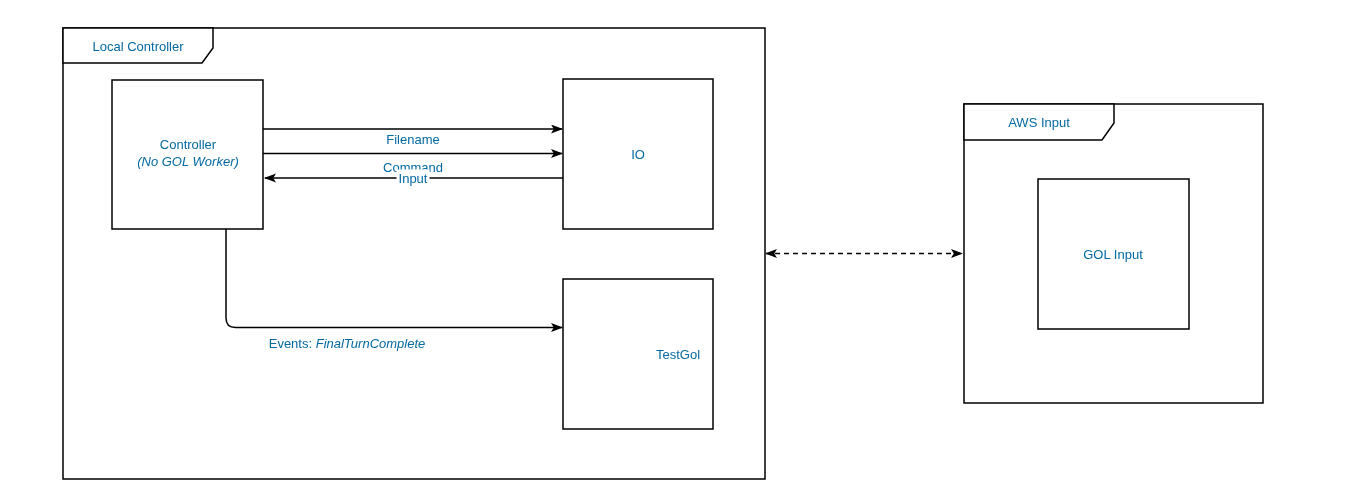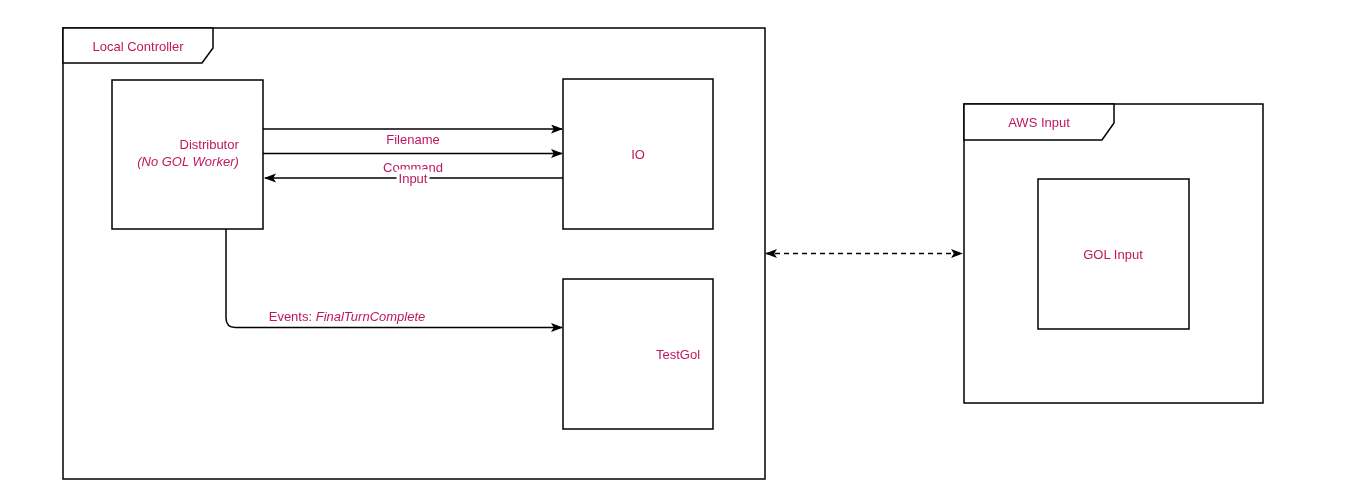--- a/index.html
+++ b/index.html
@@ -20,22 +20,22 @@
     position: absolute;
     left: 0;
     top: 0;
   }
   .lbl {
     position: absolute;
     transform: translate(-50%, -50%);
     font-size: 13px;
     line-height: 17px;
     white-space: nowrap;
-    text-align: right;
-    color: #be185d;
+    text-align: center;
+    color: #0369a1;
   }
   .edge-lbl {
     background: #ffffff;
     padding: 0 2px;
   }
   .italic {
     font-style: italic;
   }
 </style>
 </head>
@@ -65,25 +65,25 @@
     <path d="M263,153.5 H562" fill="none" stroke="#000000" stroke-width="1.5" marker-end="url(#arrow)"></path>
     <path d="M563,178 H265" fill="none" stroke="#000000" stroke-width="1.5" marker-end="url(#arrow)"></path>
     <path d="M226,229 V318 Q226,327.5 235.5,327.5 H562" fill="none" stroke="#000000" stroke-width="1.5" marker-end="url(#arrow)"></path>
     <path d="M766,253.5 H962" fill="none" stroke="#000000" stroke-width="1.5" stroke-dasharray="5 4" marker-start="url(#arrow)" marker-end="url(#arrow)"></path>
   </svg>
 
   <div class="lbl" style="left:138px; top:46px;">Local Controller</div>
   <div class="lbl" style="left:1039px; top:122px;">AWS Input</div>
 
   <div class="lbl" style="left:188px; top:153px;">
-    <div>Distributor</div>
+    <div>Controller</div>
     <div class="italic">(No GOL Worker)</div>
   </div>
   <div class="lbl" style="left:638px; top:154px;">IO</div>
   <div class="lbl" style="left:638px; top:354px;margin-left:40px;">TestGol</div>
   <div class="lbl" style="left:1113px; top:254px;">GOL Input</div>
 
   <div class="lbl edge-lbl" style="left:413px; top:129px;margin-top:38px;">Command</div>
   <div class="lbl edge-lbl" style="left:413px; top:139px;">Filename</div>
   <div class="lbl edge-lbl" style="left:413px; top:178px;">Input</div>
-  <div class="lbl edge-lbl" style="left:347px; top:316px;"><span>Events: </span><span class="italic">FinalTurnComplete</span></div>
+  <div class="lbl edge-lbl" style="left:347px; top:343px;"><span>Events: </span><span class="italic">FinalTurnComplete</span></div>
 
 </div>
 
 </body></html>

